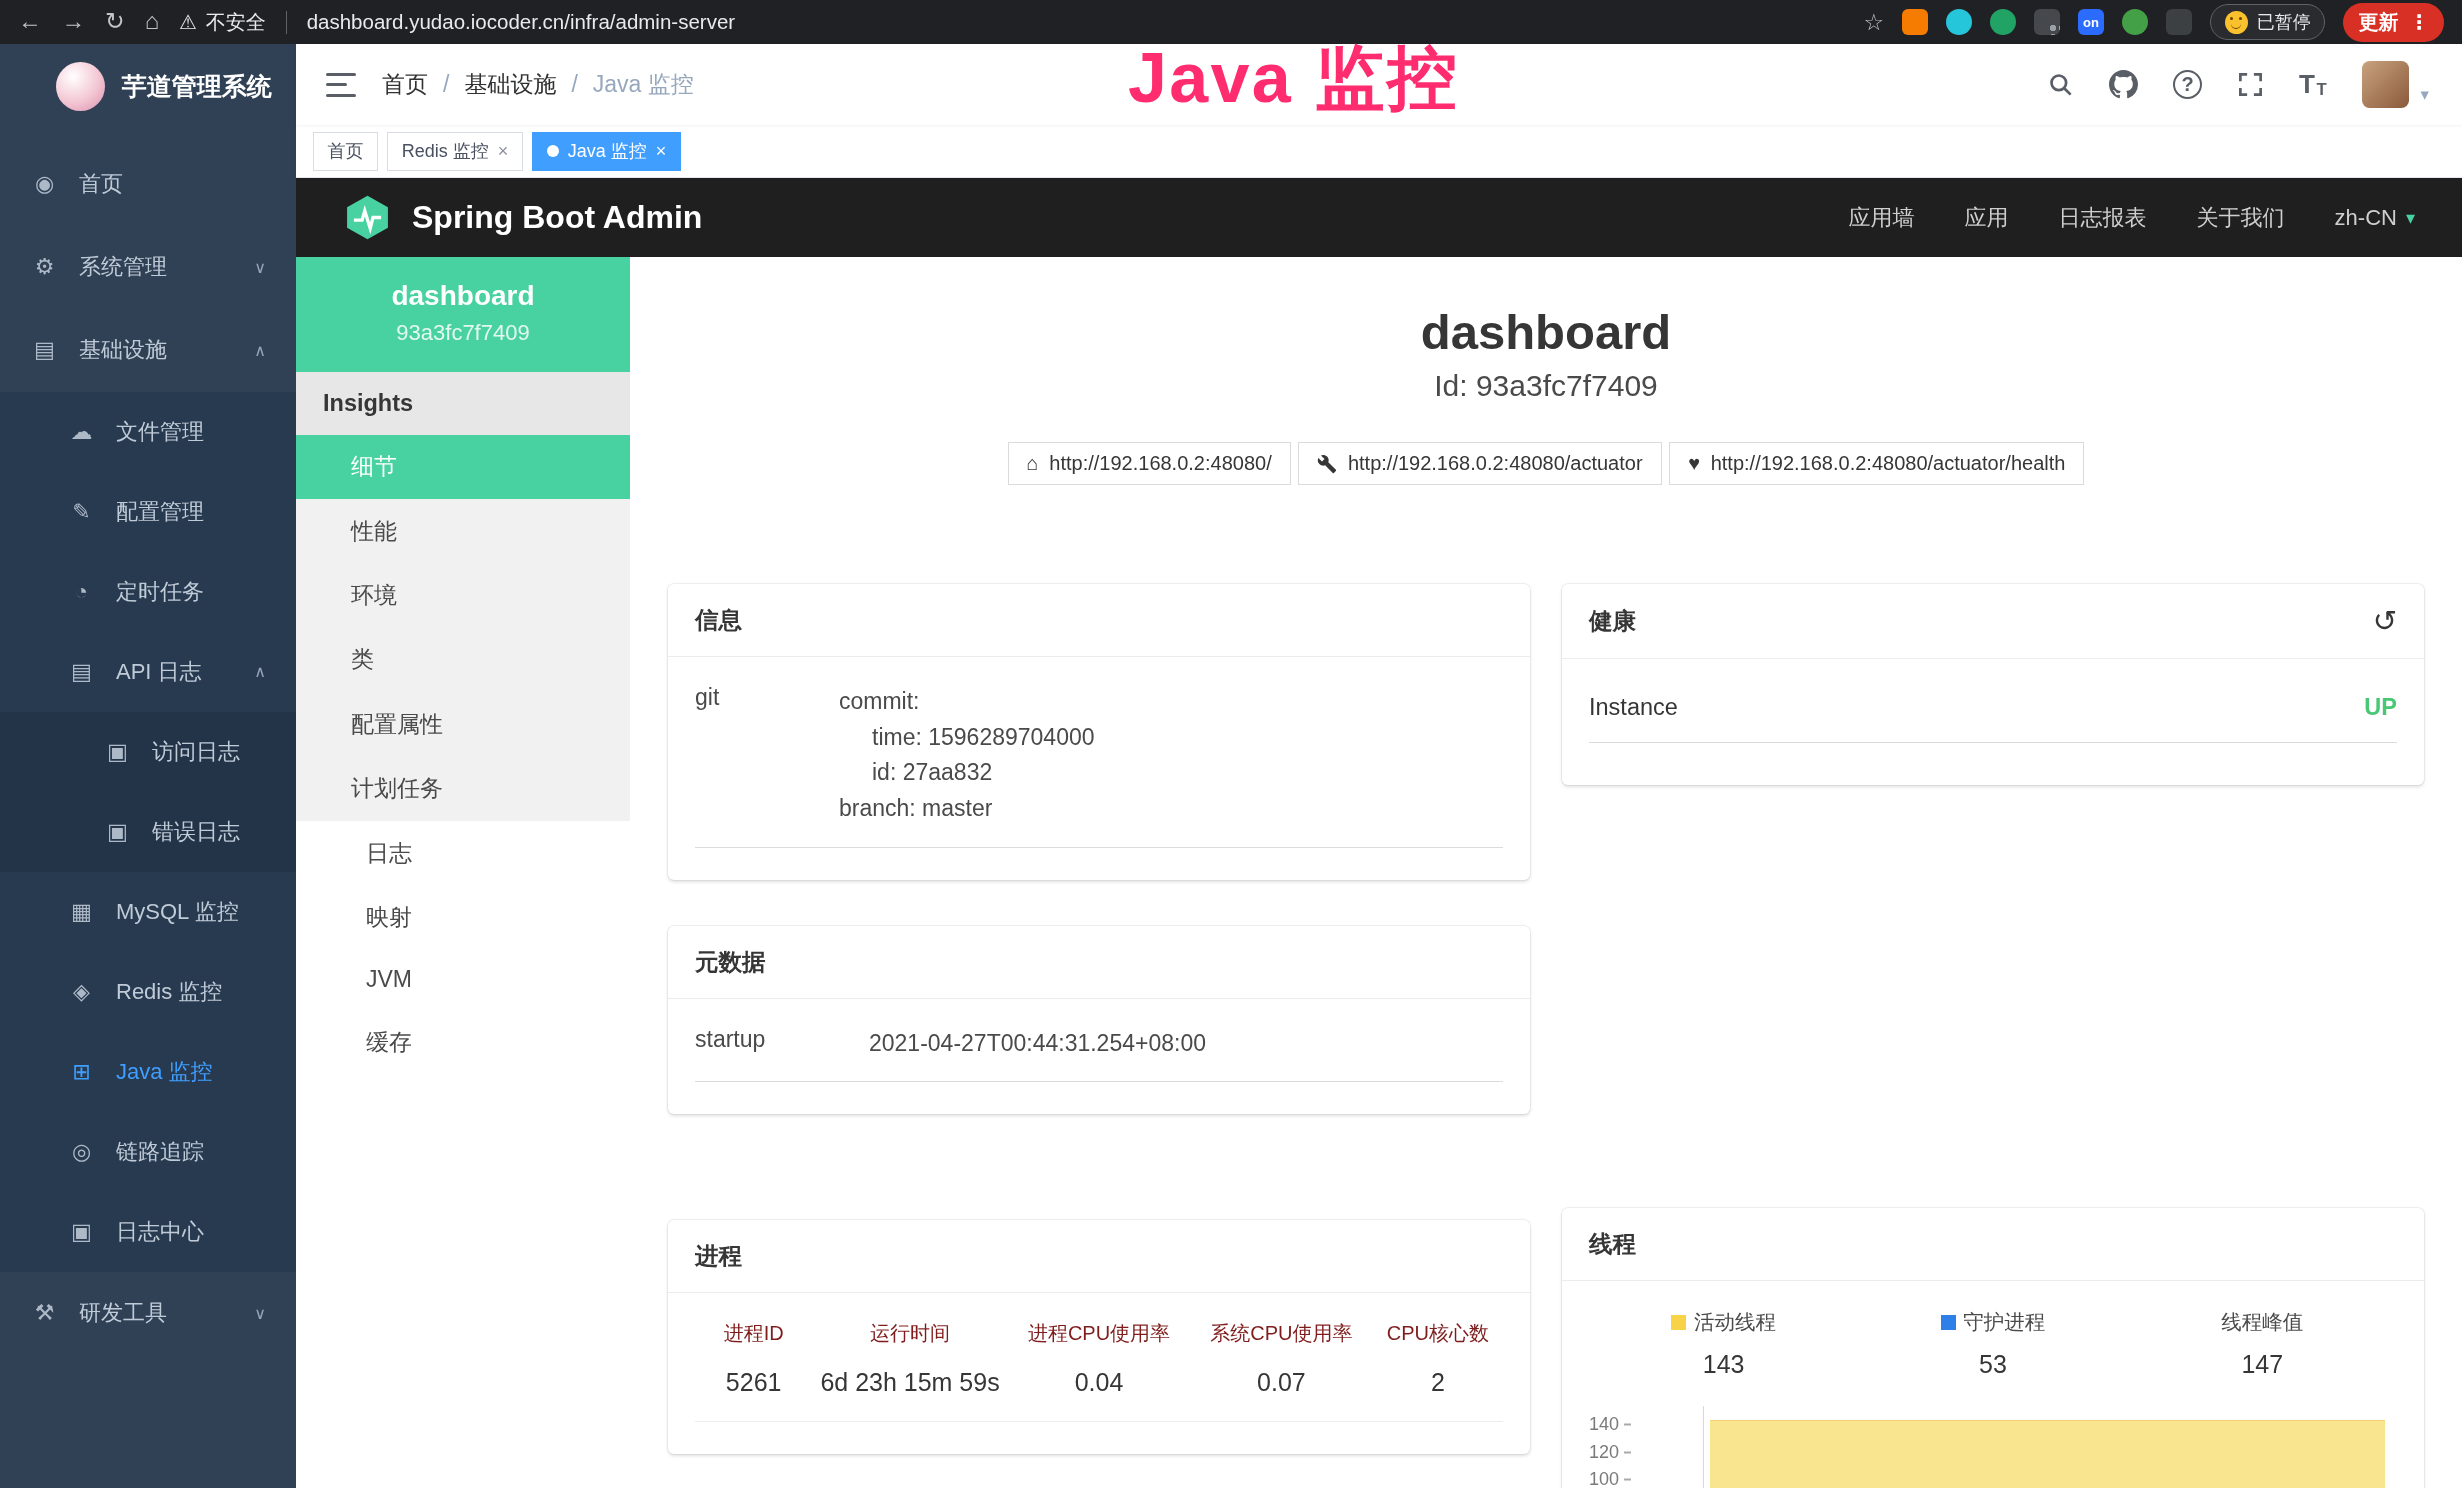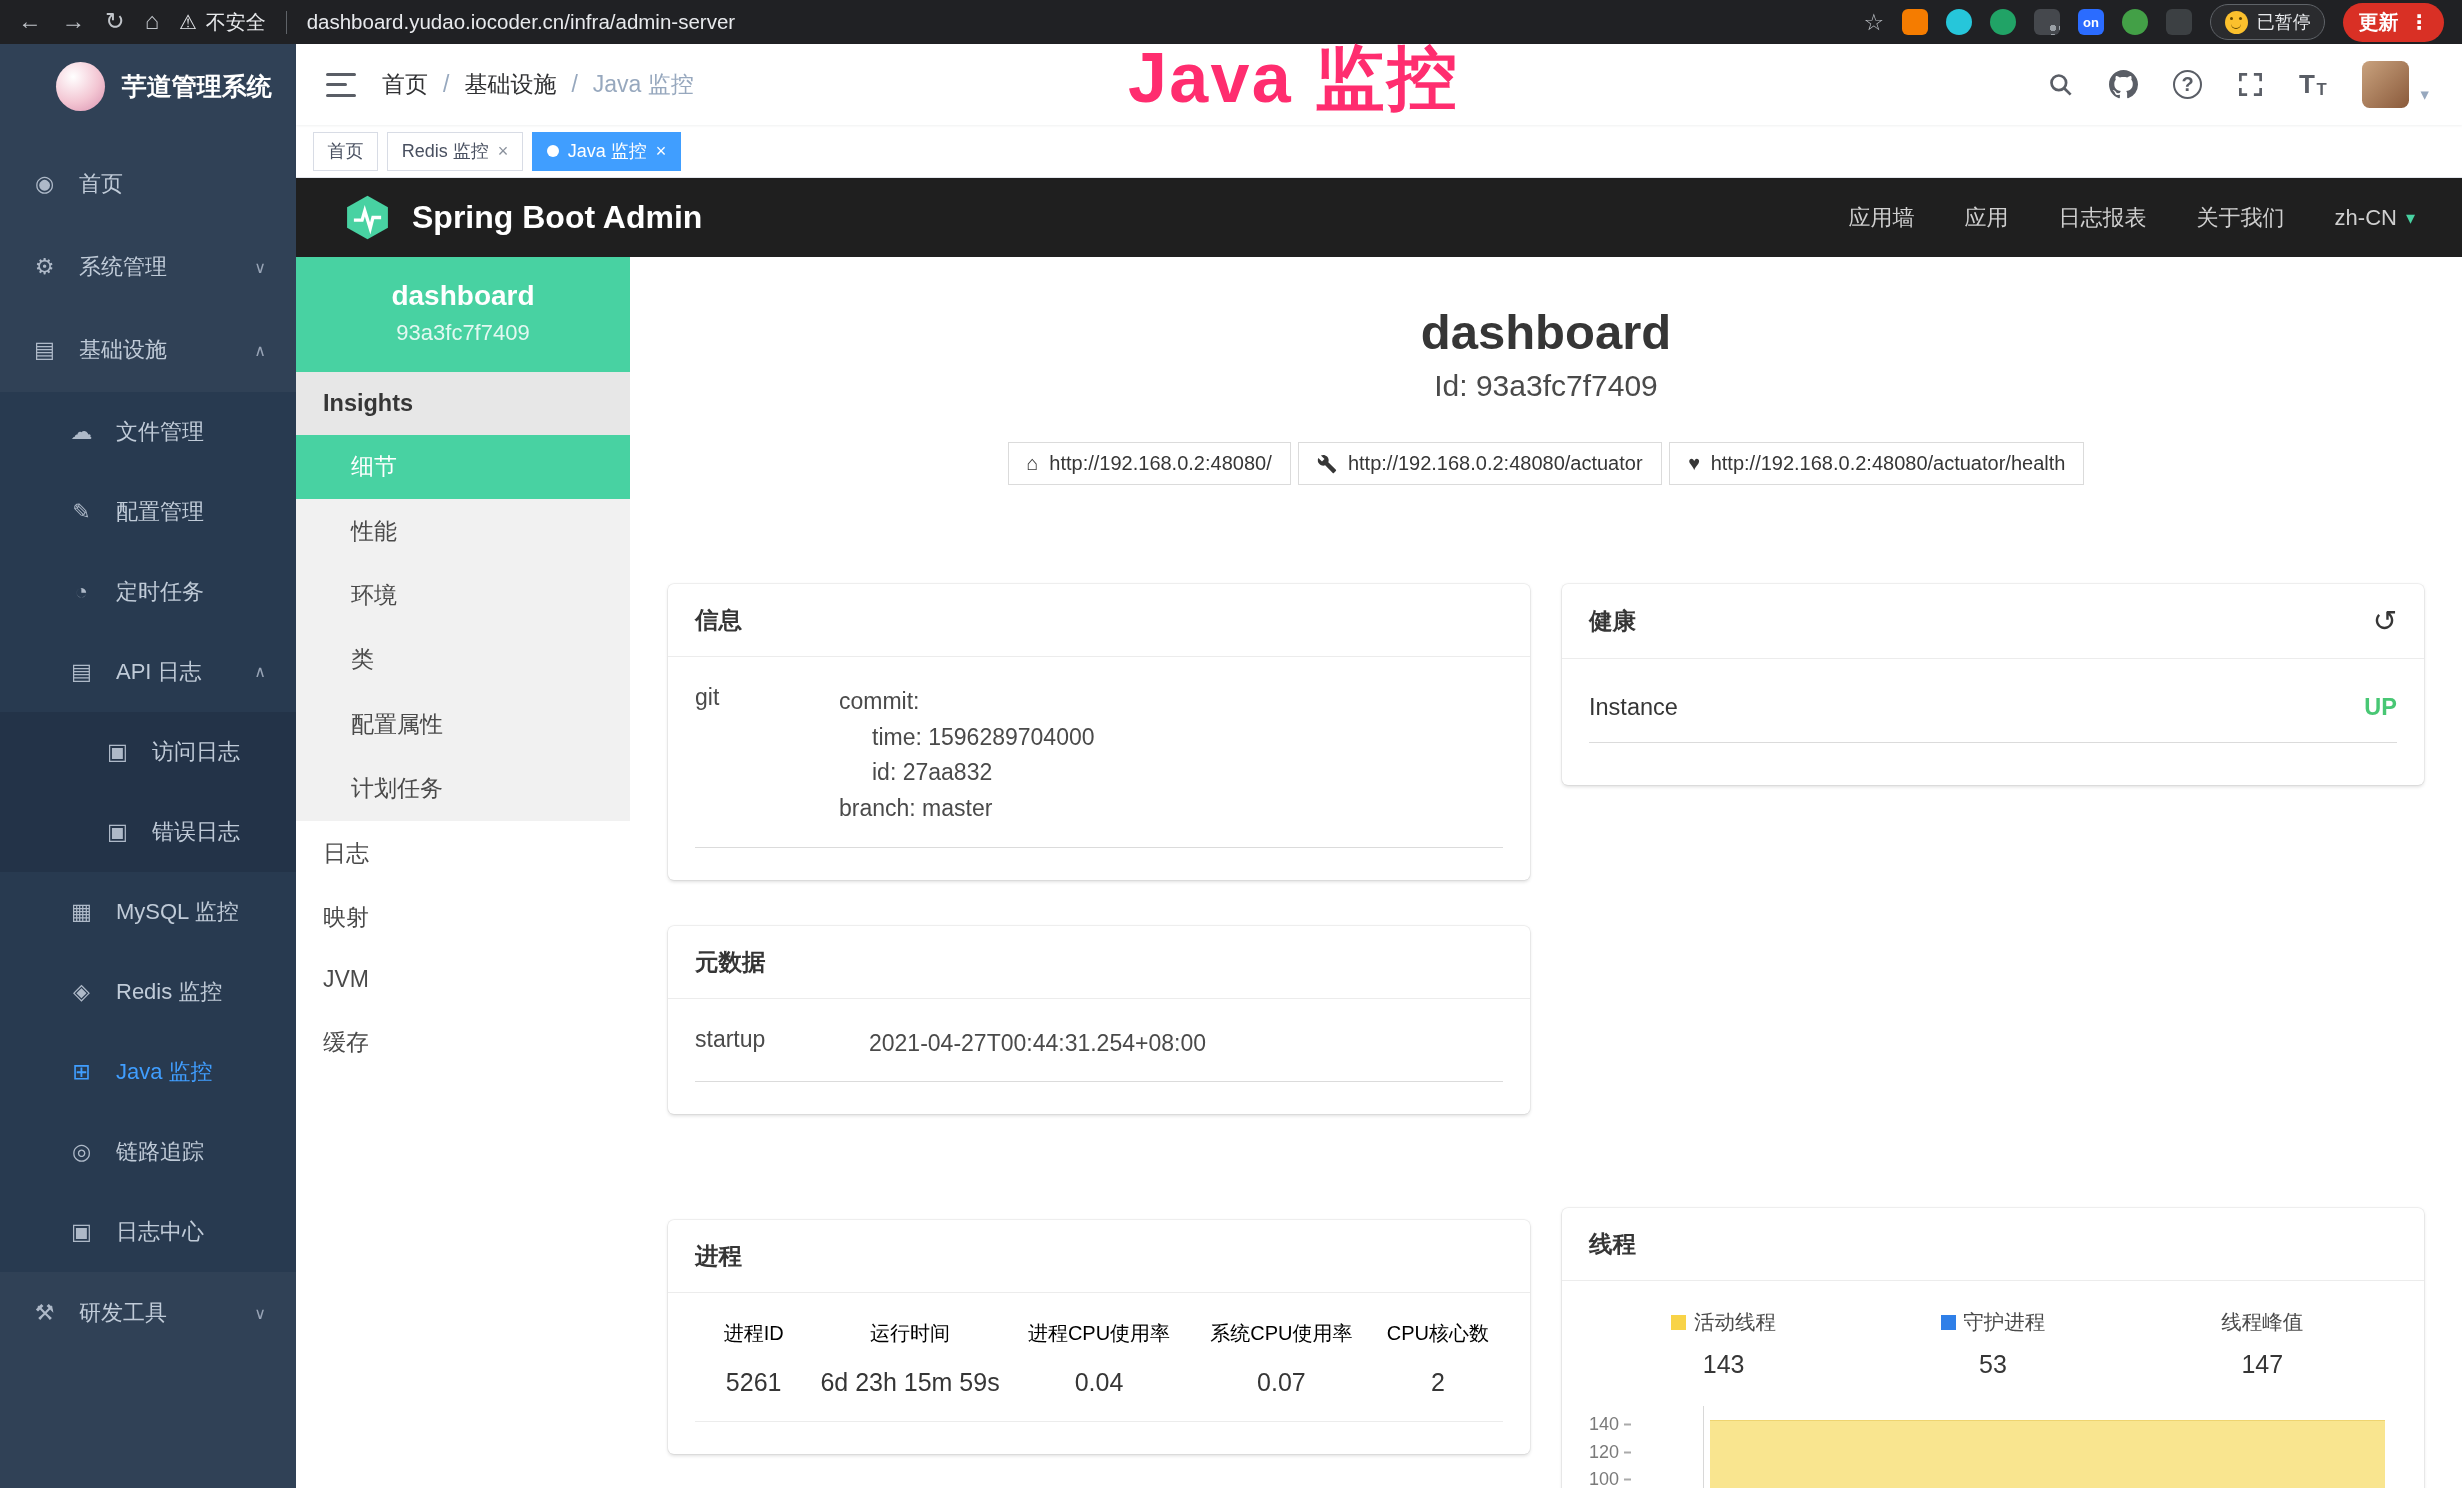--- a/index.html
+++ b/index.html
@@ -99,21 +99,21 @@
   .green-caret { color:#48d2a2; font-size:18px; }
 
   .sba-body { flex:1; display:flex; min-height:0; }
   .sba-side { width:334px; flex-shrink:0; background:#fff; display:flex; flex-direction:column; }
   .inst { background:#48d2a2; color:#fff; padding:23px 30px 26px; text-align:center; }
   .inst-name { font-size:28px; font-weight:700; }
   .inst-id { font-size:22px; opacity:.85; margin-top:7.6px; }
   .side-section { background:#e7e7e7; padding:18px 27px; font-size:23.5px; font-weight:600; color:#363636; }
   .side-item { padding:16.7px 27px 16.7px 55px; font-size:23px; color:#4a4a4a; background:#f1f1f1; cursor:pointer; }
   .side-item.active { background:#48d2a2; color:#fff; }
-  .side-item2 { padding:16.7px 27px; font-size:23px; color:#4a4a4a; background:#fff; cursor:pointer; }
+  .side-item2 { padding:16.7px 27px; font-size:23px; color:#4a4a4a; background:#fff; cursor:pointer;margin-left:43px; }
 
   .sba-main { flex:1; min-width:0; padding:47px 38px 0; overflow:hidden; background:#fff; }
   .pg-title { text-align:center; font-size:49px; font-weight:700; color:#363636; }
   .pg-sub { text-align:center; font-size:30px; color:#4a4a4a; margin-top:9px; }
   .links-row { display:flex; justify-content:center; gap:7.6px; margin-top:39px; }
   .link-chip { display:flex; align-items:center; gap:10.6px; border:0.8px solid #dbdbdb;
     padding:9px 18px; font-size:20px; color:#363636; background:#fff; cursor:pointer; }
   .chip-icon { font-size:20px; color:#363636; }
 
   .cols { display:flex; gap:32px; margin-top:99px; }
@@ -135,21 +135,21 @@
     border-bottom:0.8px solid #dbdbdb; padding-bottom:21px; }
   .hlabel { font-size:23.5px; font-weight:400; color:#363636; }
   .hup { font-size:23.5px; font-weight:700; color:#48c774; }
   .health-body { padding:35px 27px 42px; }
 
   .m-info { margin-bottom:46px; }
   .m-proc { margin-top:106px; }
   .m-threads { margin-top:423px; }
 
   .ptable { display:grid; grid-template-columns:0.9fr 1.5fr 1.4fr 1.4fr 1fr; text-align:center; row-gap:21px; }
-  .pth { font-size:20px; color:#000000; }
+  .pth { font-size:20px; color:#7f1d1d; }
   .ptv { font-size:25px; color:#363636; }
   .pt-underline { grid-column:1 / -1; border-bottom:0.8px solid #ececec; margin-top:3px; }
 
   .legend { display:grid; grid-template-columns:1fr 1fr 1fr; text-align:center; }
   .lg-label { font-size:20.5px; color:#4a4a4a; display:flex; align-items:center; justify-content:center; gap:7.6px; }
   .sq { width:15px; height:15px; display:inline-block; }
   .sq-y { background:#f8d347; }
   .sq-b { background:#2f7fe8; }
   .lg-val { font-size:25px; color:#363636; margin-top:13.7px; }
   .chart { position:relative; margin-top:27px; height:228px; padding-left:114px; }

